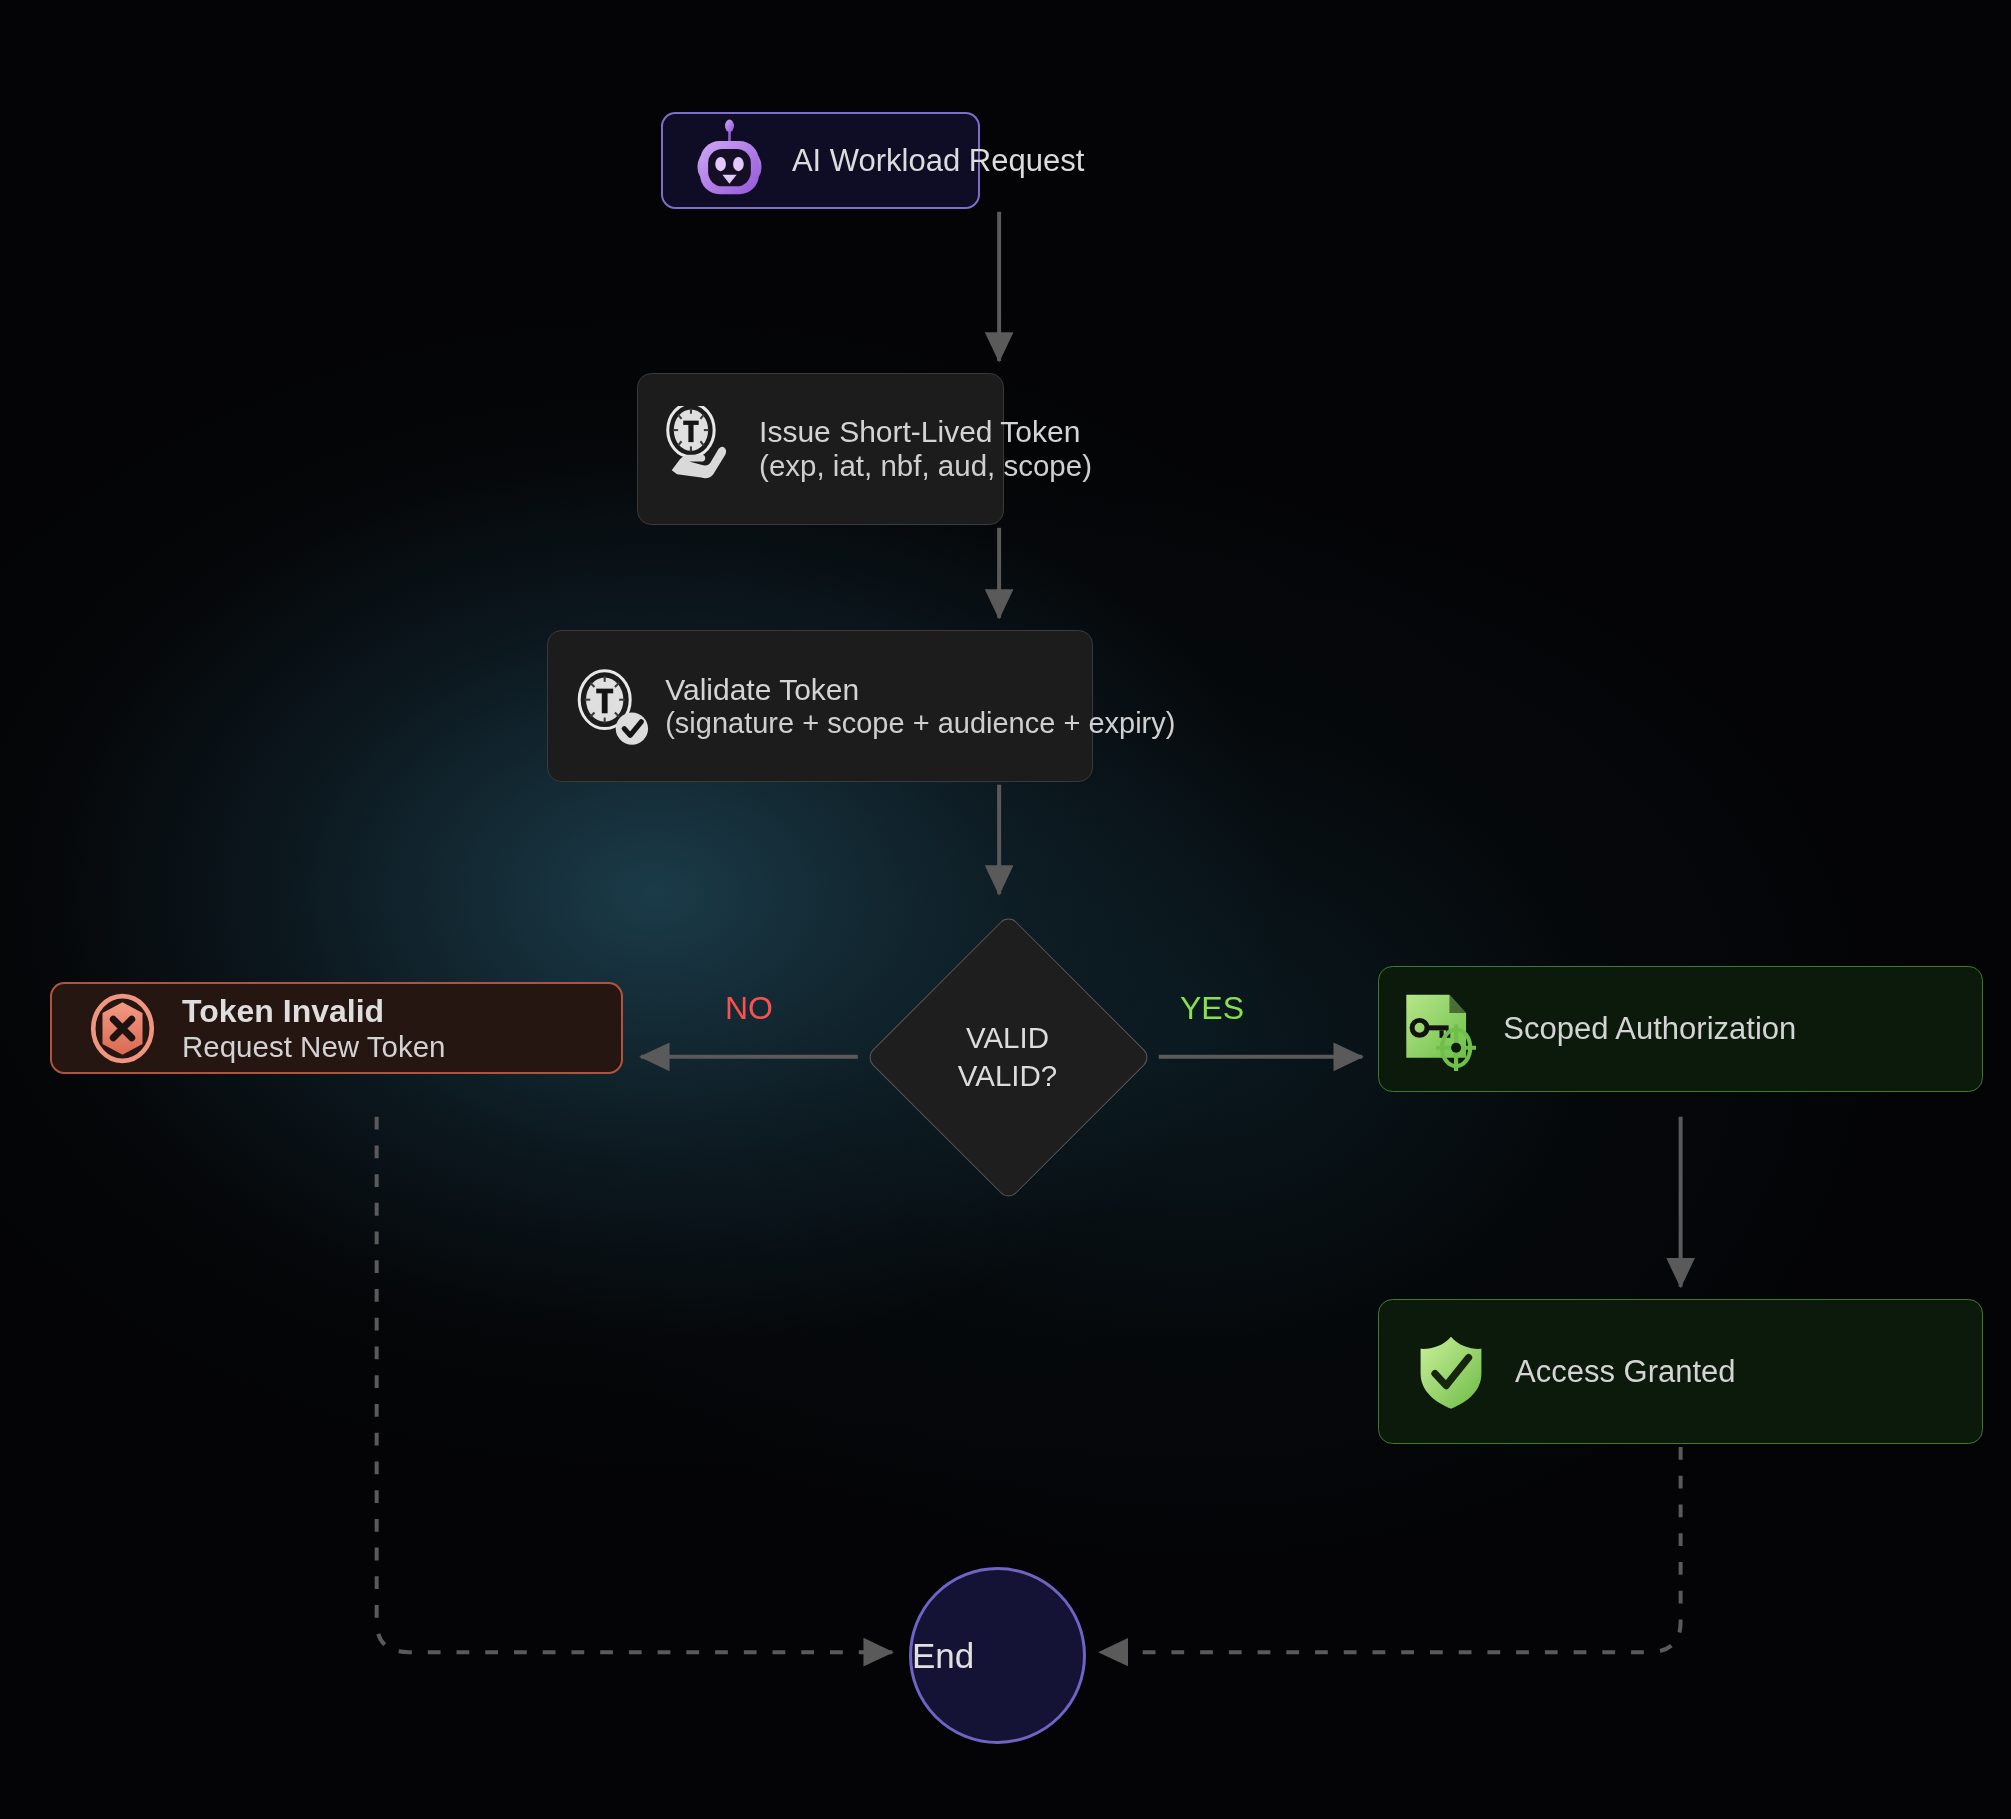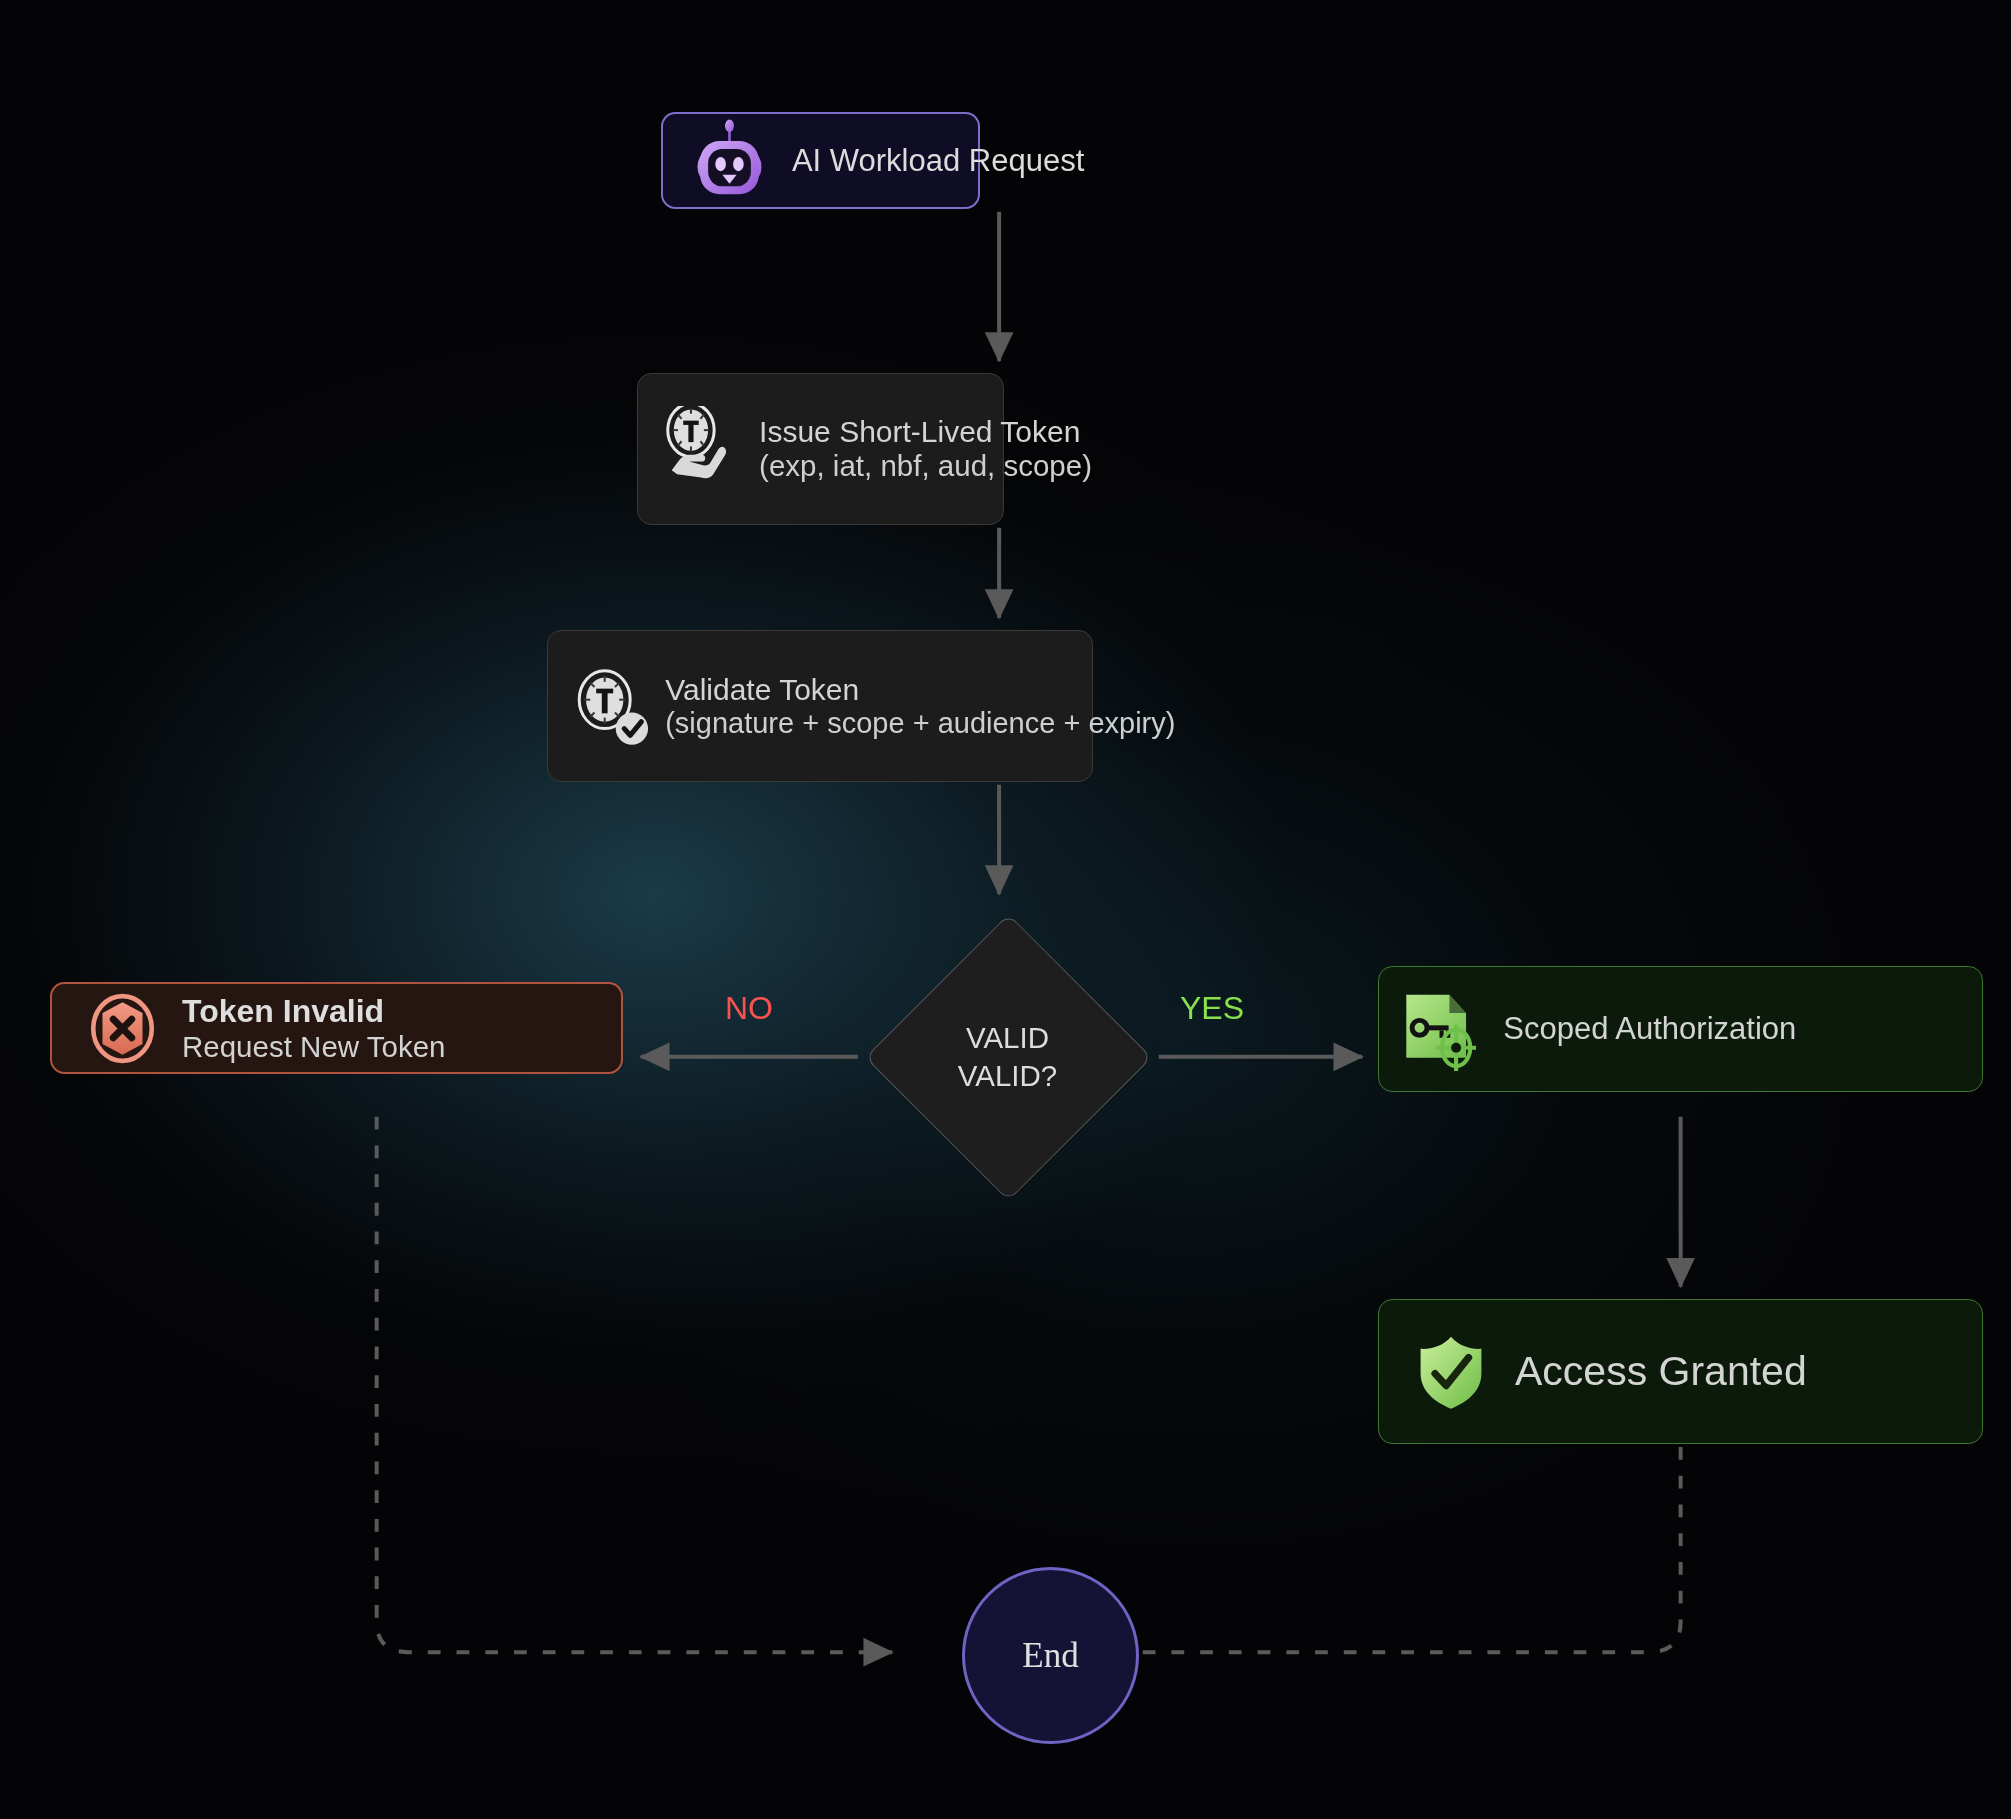--- a/index.html
+++ b/index.html
@@ -127,31 +127,31 @@
   }
   #node-scoped .line1 { font-size: 31px; }
 
   #node-granted {
     left: 1378px; top: 1299px; width: 605px; height: 145px;
     background: #0c1a0c;
     border: 1.6px solid #3e7a2e;
     padding-left: 32px;
     gap: 24px;
   }
-  #node-granted .line1 { font-size: 41px; }
+  #node-granted .line1 { font-size: 31px; }
 
   
   #node-end {
     position: absolute;
-    left: 962px; top: 1567px;
+    left: 909px; top: 1567px;
     width: 171px; height: 171px;
     border-radius: 50%;
     background: #151335;
     border: 3.2px solid #6f63c4;
-    display: flex; align-items: center; justify-content: center; font-family: Liberation Serif, serif;
+    display: flex; align-items: center; 
   }
   #node-end .line1 { font-size: 35px; color: #e0e0e0; }
 
   
   .edge-label {
     position: absolute;
     font-size: 32px;
     white-space: nowrap;
   }
   #label-no  { left: 725px;  top: 990px; color: #f8524f; }

